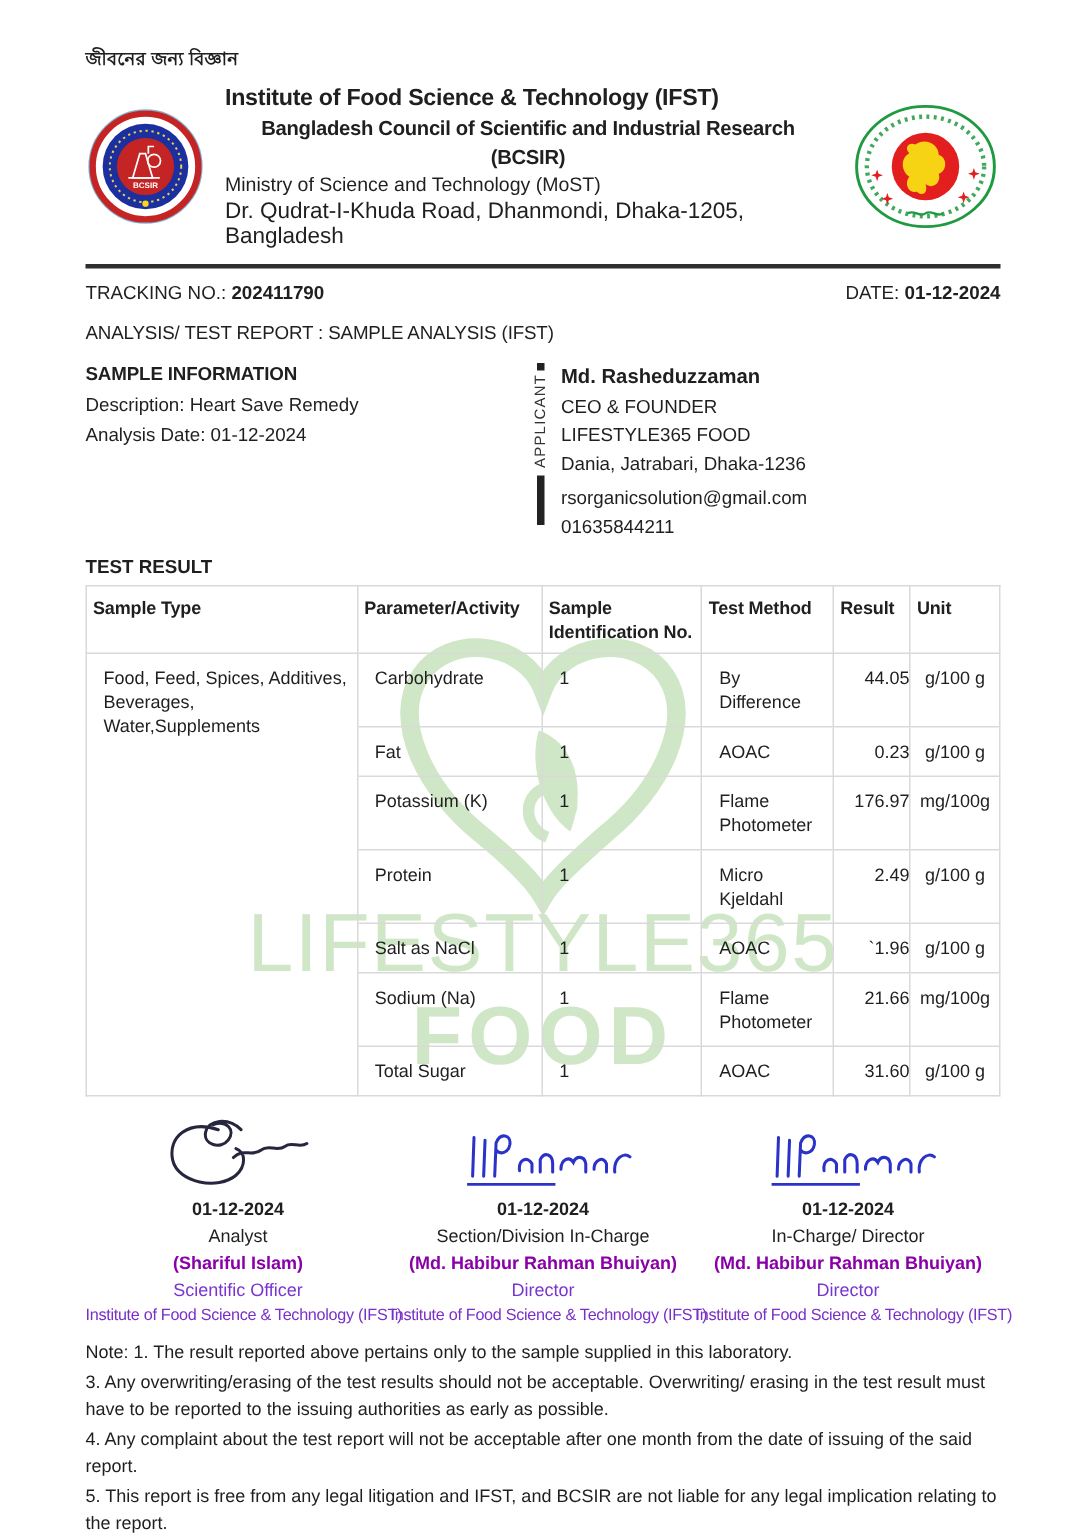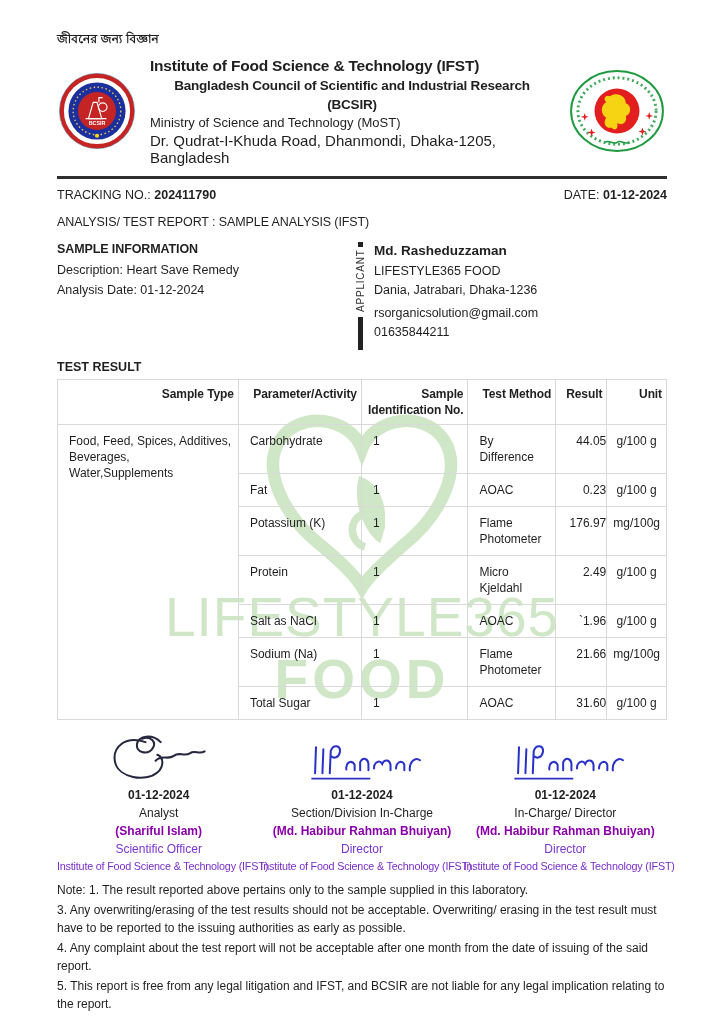--- a/index.html
+++ b/index.html
@@ -40,21 +40,21 @@
   .app-contact{margin-top:4px;}
 
   .test-heading{margin-top:10px;font-size:12.5px;font-weight:bold;}
   .table-wrap{position:relative;margin-top:5px;}
   .wm{position:absolute;inset:0;z-index:0;pointer-events:none;color:var(--wm);text-align:center;}
   .wm-heart{position:absolute;top:22px;left:50%;transform:translateX(-50%);}
   .wm-l1{position:absolute;top:206px;left:0;right:0;font-size:55px;font-weight:normal;letter-spacing:1px;}
   .wm-l2{position:absolute;top:268px;left:0;right:0;font-size:55px;font-weight:bold;letter-spacing:4px;}
   table{position:relative;z-index:1;width:100%;border-collapse:collapse;table-layout:fixed;font-size:12px;background:transparent;}
   th,td{border:1px solid var(--border);vertical-align:top;}
-  th{font-weight:bold;text-align:right;padding:6px 4px;line-height:16px;letter-spacing:-.1px;}
+  th{font-weight:bold;text-align:left;padding:6px 4px;line-height:16px;letter-spacing:-.1px;}
   td{padding:8px 6px 8px 11px;line-height:16px;}
   td.res{text-align:right;padding-right:0;}
   td.unit{text-align:center;padding-left:2px;padding-right:2px;}
 
   .signatures{display:flex;margin-top:12px;}
   .sig-col{flex:1;text-align:center;min-width:0;}
   .sig-img{height:54px;display:flex;align-items:flex-end;justify-content:center;}
   .sig-date{font-size:12px;font-weight:bold;margin-top:2px;}
   .sig-role{font-size:12px;margin-top:4px;}
   .sig-name{font-size:12px;font-weight:bold;color:var(--purpleName);margin-top:4px;white-space:nowrap;}
@@ -131,20 +131,21 @@
       <div class="si-line">Analysis Date: 01-12-2024</div>
     </div>
     <div class="applicant">
       <div class="app-strip">
         <div class="app-square"></div>
         <div class="app-label">APPLICANT</div>
         <div class="app-bar"></div>
       </div>
       <div class="app-text">
         <div class="app-name">Md. Rasheduzzaman</div>
+        <div class="app-line">CEO &amp; FOUNDER</div>
         <div class="app-line">LIFESTYLE365 FOOD</div>
         <div class="app-line">Dania, Jatrabari, Dhaka-1236</div>
         <div class="app-contact">
           <div class="app-line">rsorganicsolution@gmail.com</div>
           <div class="app-line">01635844211</div>
         </div>
       </div>
     </div>
   </div>
 

